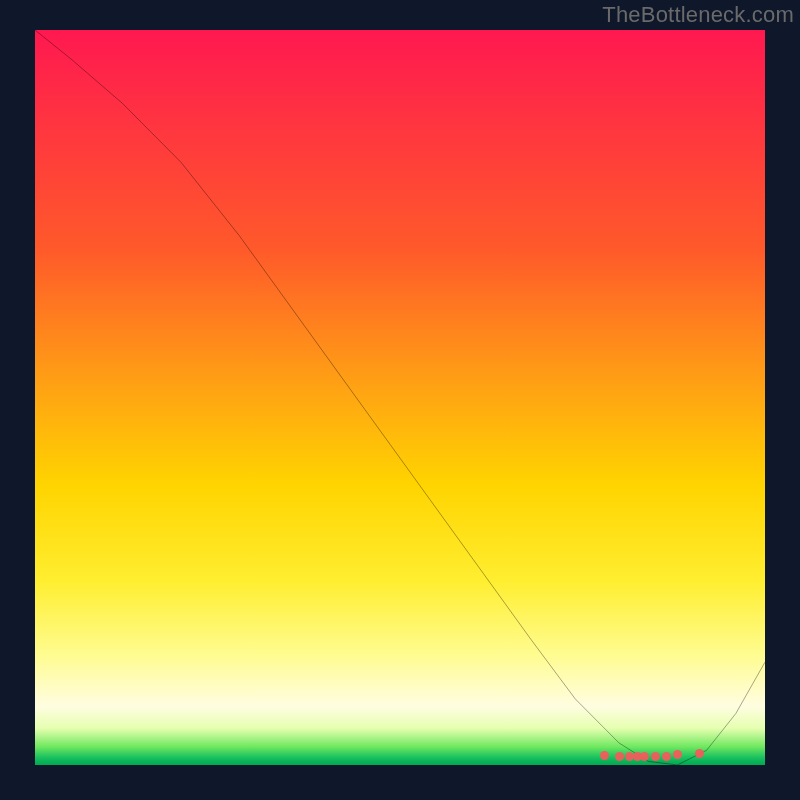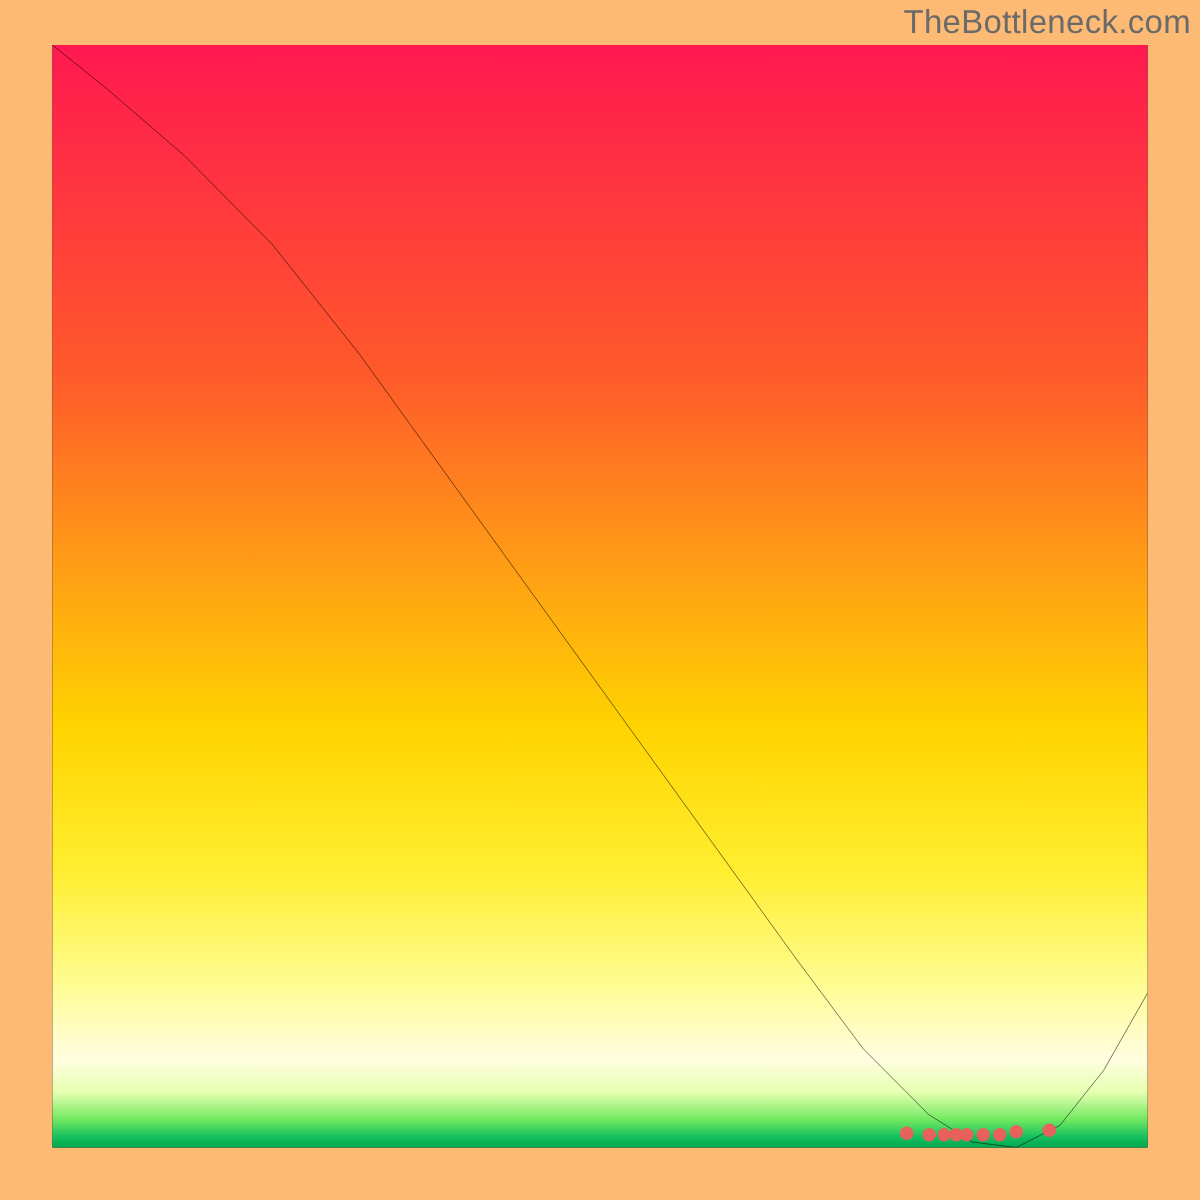--- a/index.html
+++ b/index.html
@@ -8,21 +8,21 @@
     width: 800px;
     height: 800px;
     background: #000;
     font-family: Arial, Helvetica, sans-serif;
     overflow: hidden;
   }
   .frame {
     position: relative;
     width: 800px;
     height: 800px;
-    background: #fdba74;
+    background: #0f172a;
   }
   .attribution {
     position: absolute;
     top: 2px;
     right: 6px;
     color: #6a6a6a;
     font-size: 22px;
     font-weight: 400;
     letter-spacing: 0.2px;
   }

